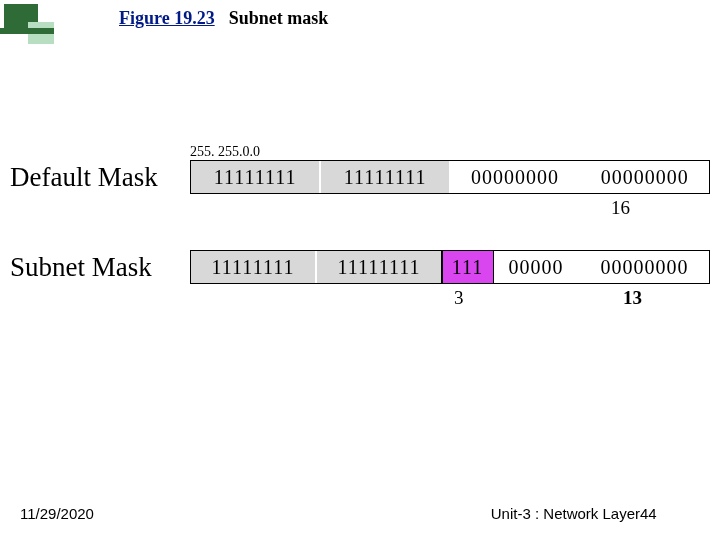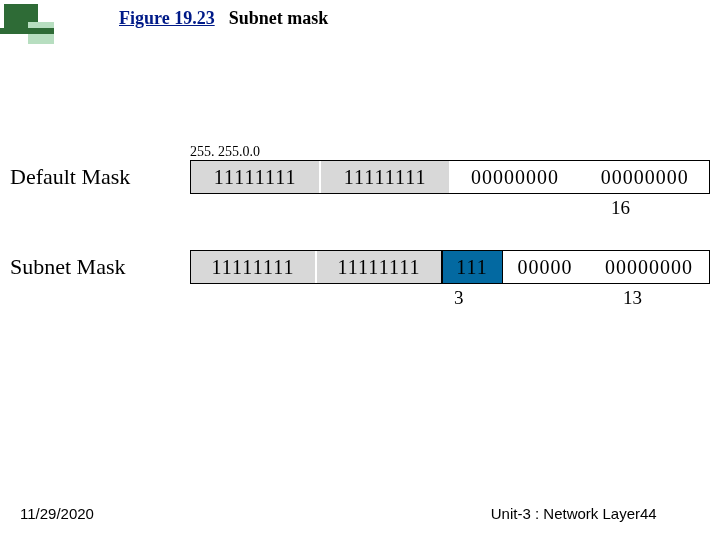--- a/index.html
+++ b/index.html
@@ -44,21 +44,21 @@
   .group { margin-bottom: 34px; }
   .dotted-top { position: absolute; left: 180px; top: -16px; font-size: 14px; }
 
   .row {
     display: flex;
     align-items: stretch;
     height: 34px;
   }
   .label {
     width: 180px;
-    font-size: 22px;
+    font-size: 27px;
     display: flex;
     align-items: center;
     padding-right: 22px;
   }
   .bar4 {
     display: flex;
     border: 1.5px solid #000;
     flex: 1;
     font-size: 20px;
   }
@@ -72,31 +72,31 @@
   .oct.gray { background: #d8d8d8; }
   .sep { width: 1.5px; background: #fff; }
 
   .below {
     position: relative;
     height: 22px;
     font-size: 19px;
   }
   .below .n16 { position: absolute; right: 80px; top: 3px; }
   .below .n3 { position: absolute; left: 444px; top: 3px; }
-  .below .n13 { position: absolute; right: 68px; top: 3px; }
+  .below .n13 { position: absolute; right: 68px; top: 3px; font-weight: bold; }
 
   .bar5 {
     display: flex;
     border: 1.5px solid #000;
     flex: 1;
     font-size: 20px;
   }
   .c1 { width: 124px; background: #d8d8d8; display:flex;align-items:center;justify-content:center;letter-spacing:1px;}
   .c2 { width: 124px; background: #d8d8d8; display:flex;align-items:center;justify-content:center;letter-spacing:1px;}
-  .c3 { width: 59px; background: #0369a1; display:flex;align-items:center;justify-content:center;letter-spacing:1px;}
+  .c3 { width: 50px; background: #d946ef; display:flex;align-items:center;justify-content:center;letter-spacing:1px;}
   .c4 { width: 84px; display:flex;align-items:center;justify-content:center;letter-spacing:1px;}
   .c5 { flex:1; display:flex;align-items:center;justify-content:center;letter-spacing:1px;}
   .vsep { width: 1.5px; background: #000; }
   .wsep { width: 2px; background: #fff; }
 
   .footer {
     position: absolute;
     bottom: 18px; left: 0; right: 0;
     display: flex;
     font-family: Arial, Helvetica, sans-serif;

